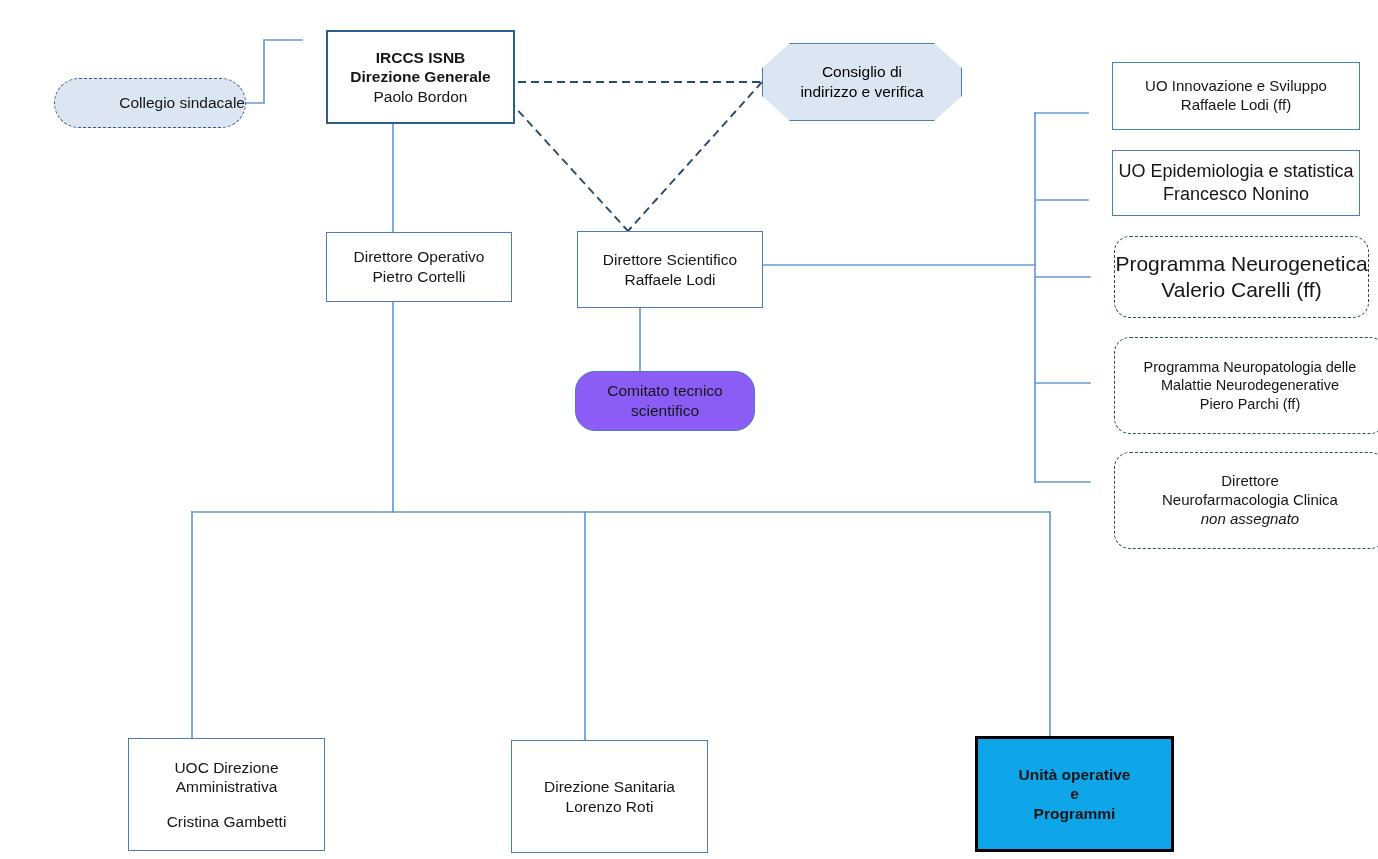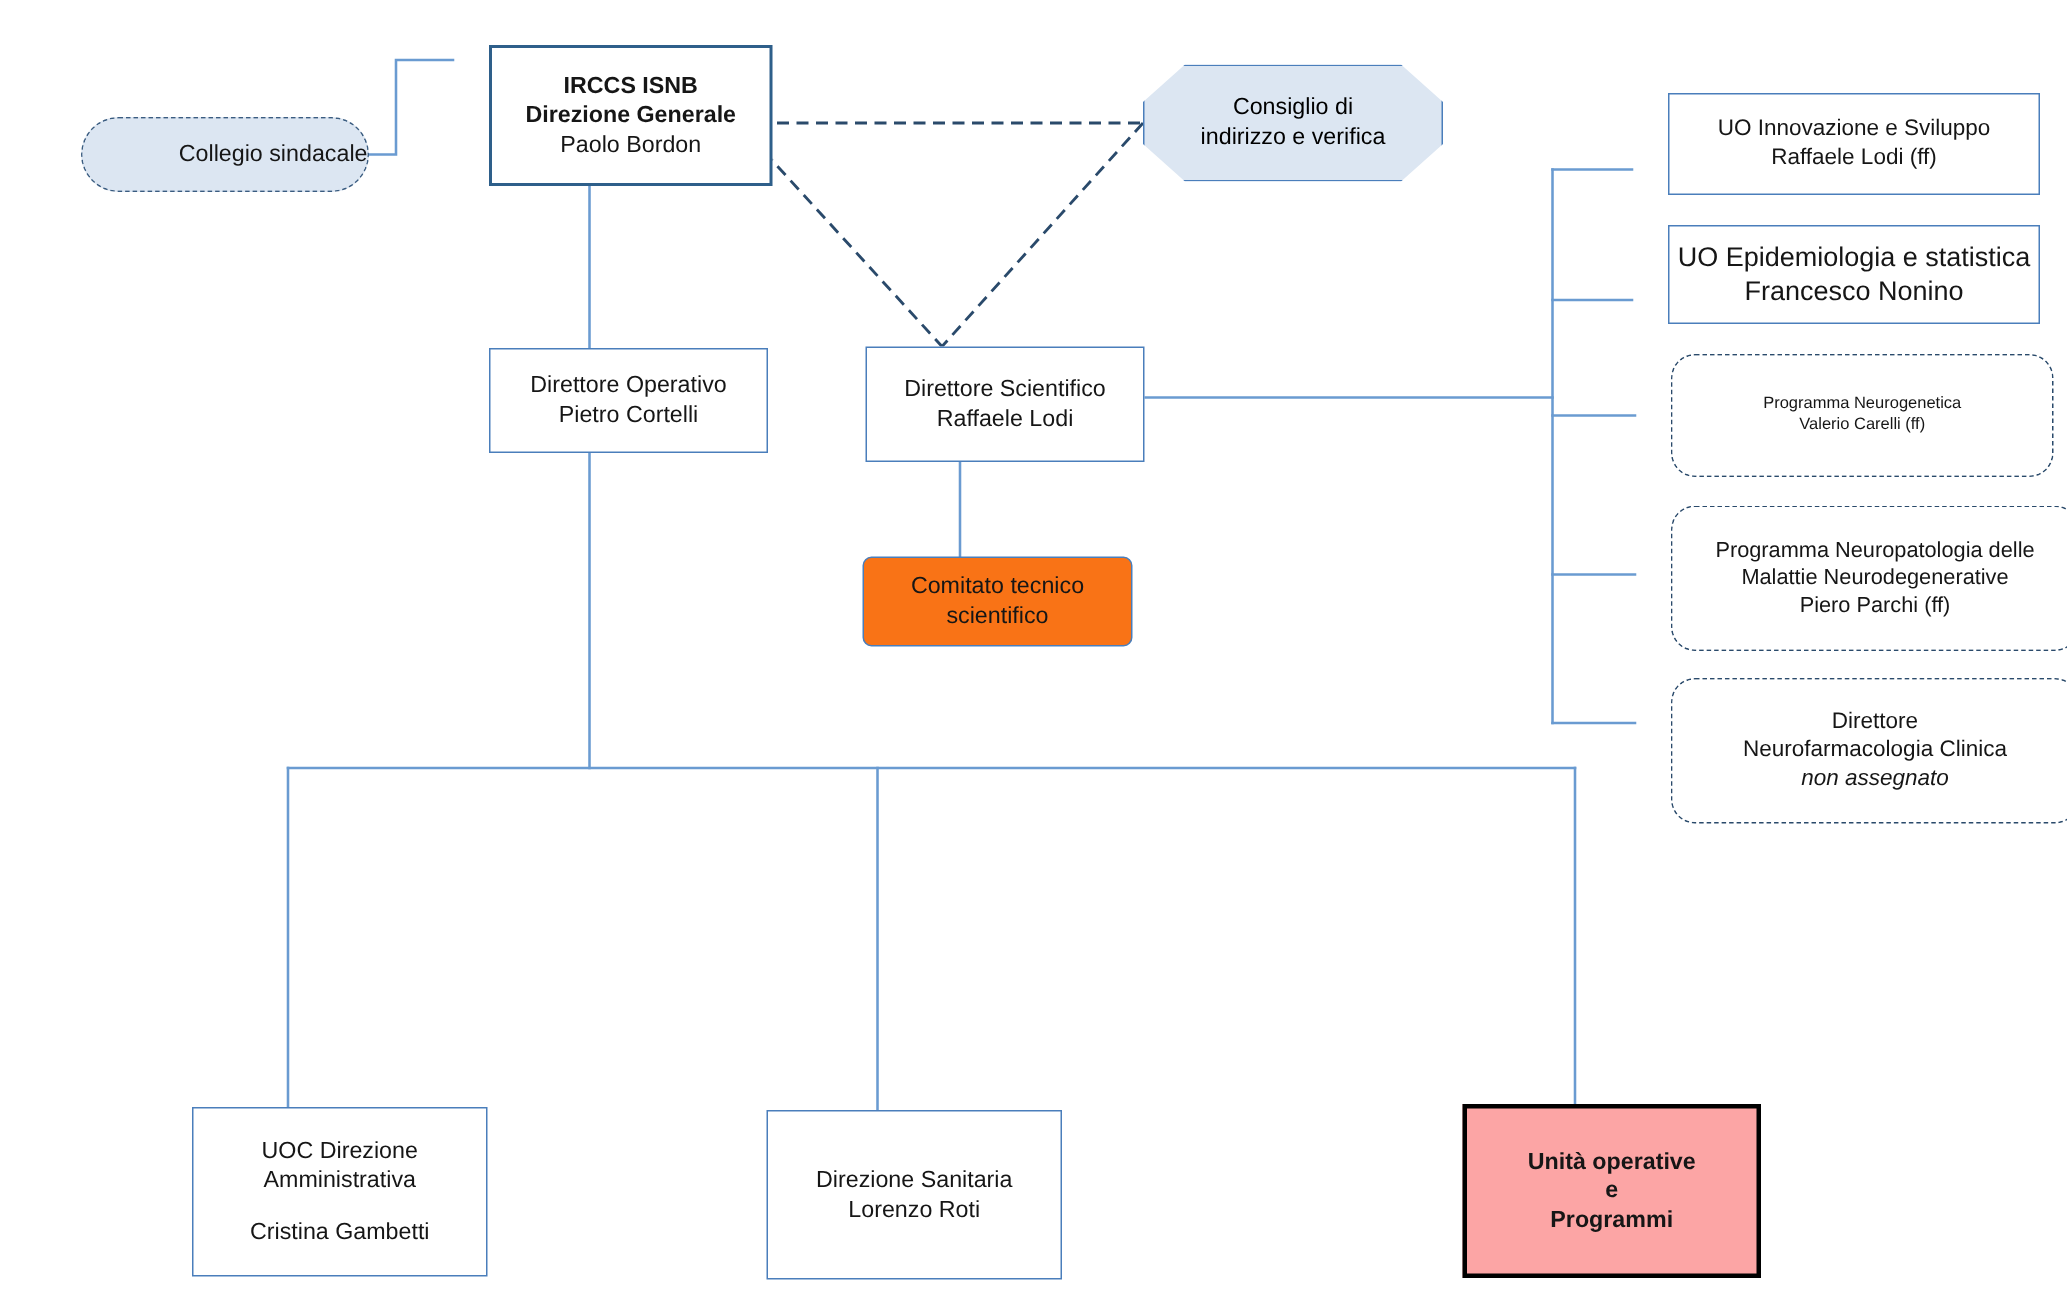--- a/index.html
+++ b/index.html
@@ -47,29 +47,29 @@
     background: #ffffff;
     border: 1.6px solid #4a7ebb;
   }
   
   .rect-strong {
     background: #ffffff;
     border: 2px solid #2e5f8a;
   }
   
   .rect-black {
-    background: #fca5a5;
+    background: #0ea5e9;
     border: 3.4px solid #000000;
     text-align: center;
   }
   
   .round-solid {
-    background: #f97316;
+    background: #8b5cf6;
     border: 1.6px solid #4a7ebb;
-    border-radius: 6px;
+    border-radius: 20px;
   }
   
   .round-dashed {
     background: #ffffff;
     border: 1.9px dashed #2a4a6b;
     border-radius: 16px;
   }
   
   .round-dashed-fill {
     background: #dce6f2;
@@ -180,21 +180,21 @@
   <div class="node rect-plain" style="left:1088px; top:62px; width:248px; height:68px; font-size:15px;">
     <span class="ln">UO Innovazione e Sviluppo</span>
     <span class="ln">Raffaele Lodi (ff)</span>
   </div>
 
   <div class="node rect-plain" style="left:1088px; top:150px; width:248px; height:66px; font-size:18px;">
     <span class="ln">UO Epidemiologia e statistica</span>
     <span class="ln">Francesco Nonino</span>
   </div>
 
-  <div class="node round-dashed" style="left:1090px; top:236px; width:255px; height:82px; font-size:11px;">
+  <div class="node round-dashed" style="left:1090px; top:236px; width:255px; height:82px; font-size:21px;">
     <span class="ln">Programma Neurogenetica</span>
     <span class="ln">Valerio Carelli (ff)</span>
   </div>
 
   <div class="node round-dashed" style="left:1090px; top:337px; width:272px; height:97px; font-size:14.5px;">
     <span class="ln">Programma Neuropatologia delle</span>
     <span class="ln">Malattie Neurodegenerative</span>
     <span class="ln">Piero Parchi (ff)</span>
   </div>
 

